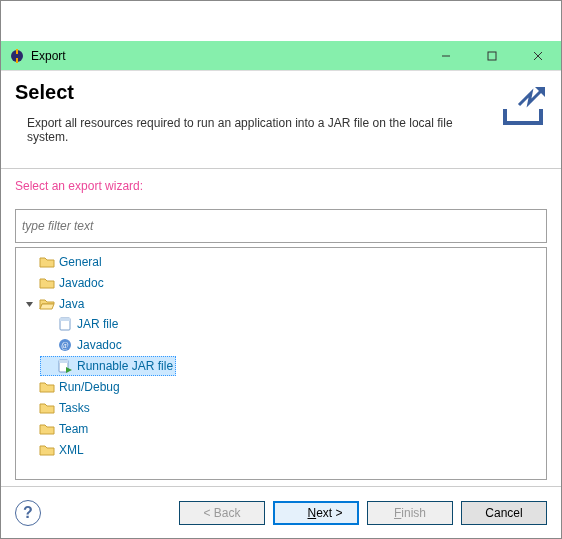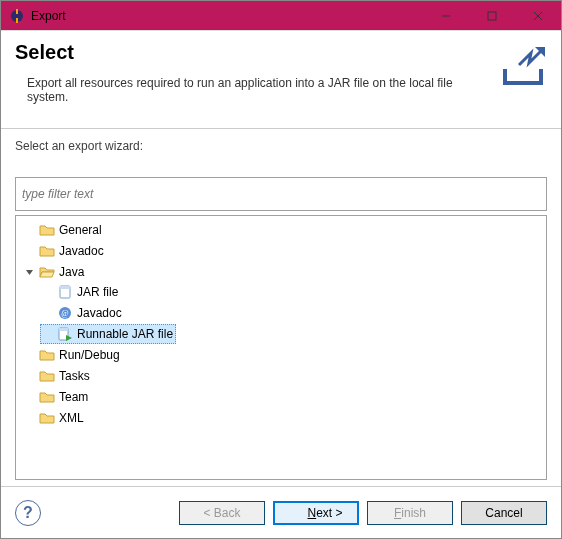--- a/index.html
+++ b/index.html
@@ -13,22 +13,23 @@
     border: 1px solid #888;
     display: flex;
     flex-direction: column;
     overflow: hidden;
   }
   .titlebar {
     height: 30px;
     display: flex;
     align-items: center;
     padding: 0 0 0 8px;
-    background: #be185d;
+    background: #86efac;
     border-bottom: 1px solid #ddd;
+    margin-top: 40px;
   }
   .titlebar .app-icon {
     width: 16px; height: 16px;
     margin-right: 6px;
     display:flex; align-items:center; justify-content:center;
   }
   .titlebar .title { flex: 0 0 auto; font-size: 12px; color:#000; }
   .titlebar .spacer { flex: 1; }
   .winbtn {
     width: 46px; height: 30px;
@@ -51,21 +52,21 @@
   .header-icon { width: 48px; height: 48px; display:flex; align-items:center; justify-content:center; }
 
   .body {
     flex: 1;
     padding: 10px 14px 6px 14px;
     display: flex;
     flex-direction: column;
     gap: 4px;
     min-height: 0;
   }
-  .label { font-size: 12px; color:#404040; margin-bottom:20px; }
+  .label { font-size: 12px; color:#ec4899; margin-bottom:12px; }
   .filter-input {
     width: 100%;
     height: 34px;
     border: 1px solid #a0a0a0;
     padding: 2px 6px;
     font-size: 12px;
     font-style: italic;
     color: #666;
     outline: none;
   }
@@ -92,21 +93,21 @@
     border: 1px dotted #3399ff;
   }
   .twisty {
     width: 12px; height: 12px;
     display: inline-flex; align-items:center; justify-content:center;
     color: #666;
     font-size: 10px;
   }
   .twisty.empty { visibility: hidden; }
   .node-icon { width:16px; height:16px; display:inline-flex; align-items:center; justify-content:center; }
-  .node-label { font-size: 12px; color:#000000; }
+  .node-label { font-size: 12px; color:#0369a1; }
 
   .footer {
     border-top: 1px solid #ccc;
     height: 52px;
     display: flex;
     align-items: center;
     padding: 0 14px;
     gap: 8px;
   }
   .help-icon {

